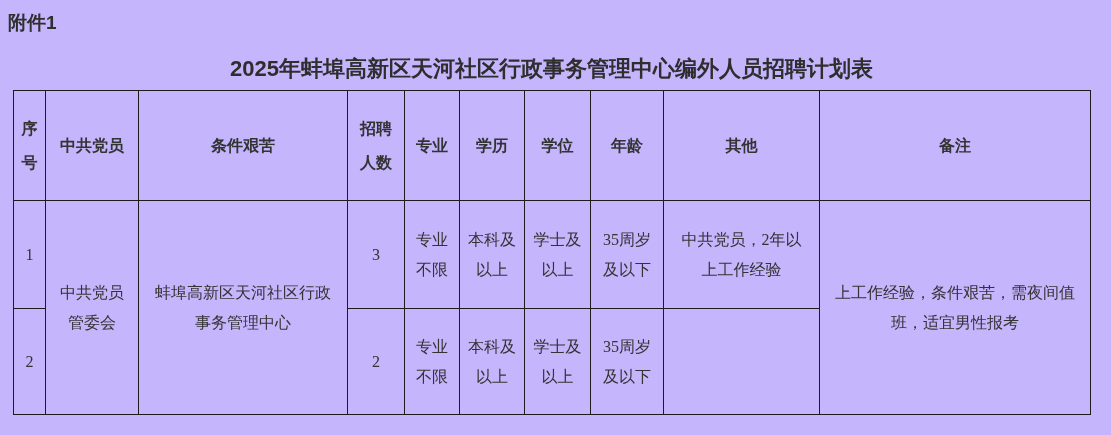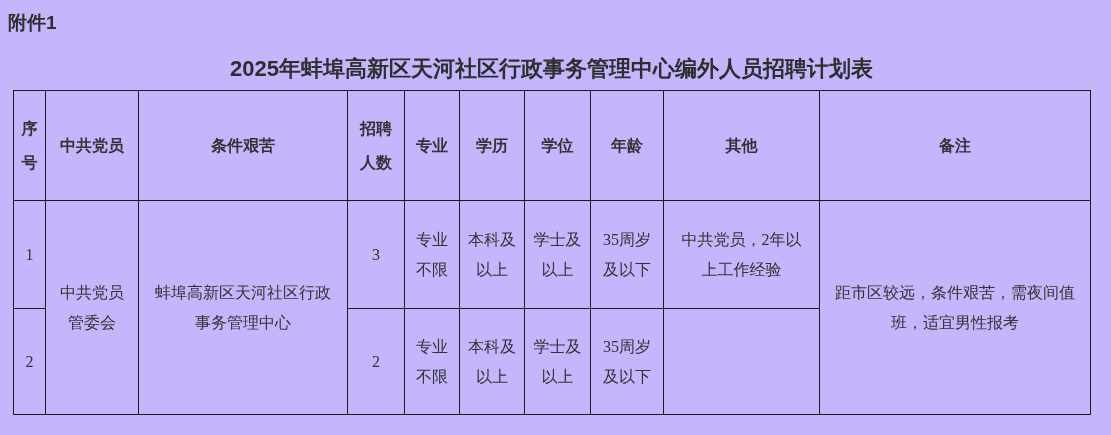--- a/index.html
+++ b/index.html
@@ -116,21 +116,21 @@
         <td>专业
 不限</td>
         <td>本科及
 以上</td>
         <td>学士及
 以上</td>
         <td>35周岁
 及以下</td>
         <td>中共党员，2年以
 上工作经验</td>
-        <td rowspan="2">距市区较远，条件艰苦，需夜间值
+        <td rowspan="2">上工作经验，条件艰苦，需夜间值
 班，适宜男性报考</td>
       </tr>
       <tr class="data-row-2">
         <td>2</td>
         <td>2</td>
         <td>专业
 不限</td>
         <td>本科及
 以上</td>
         <td>学士及

